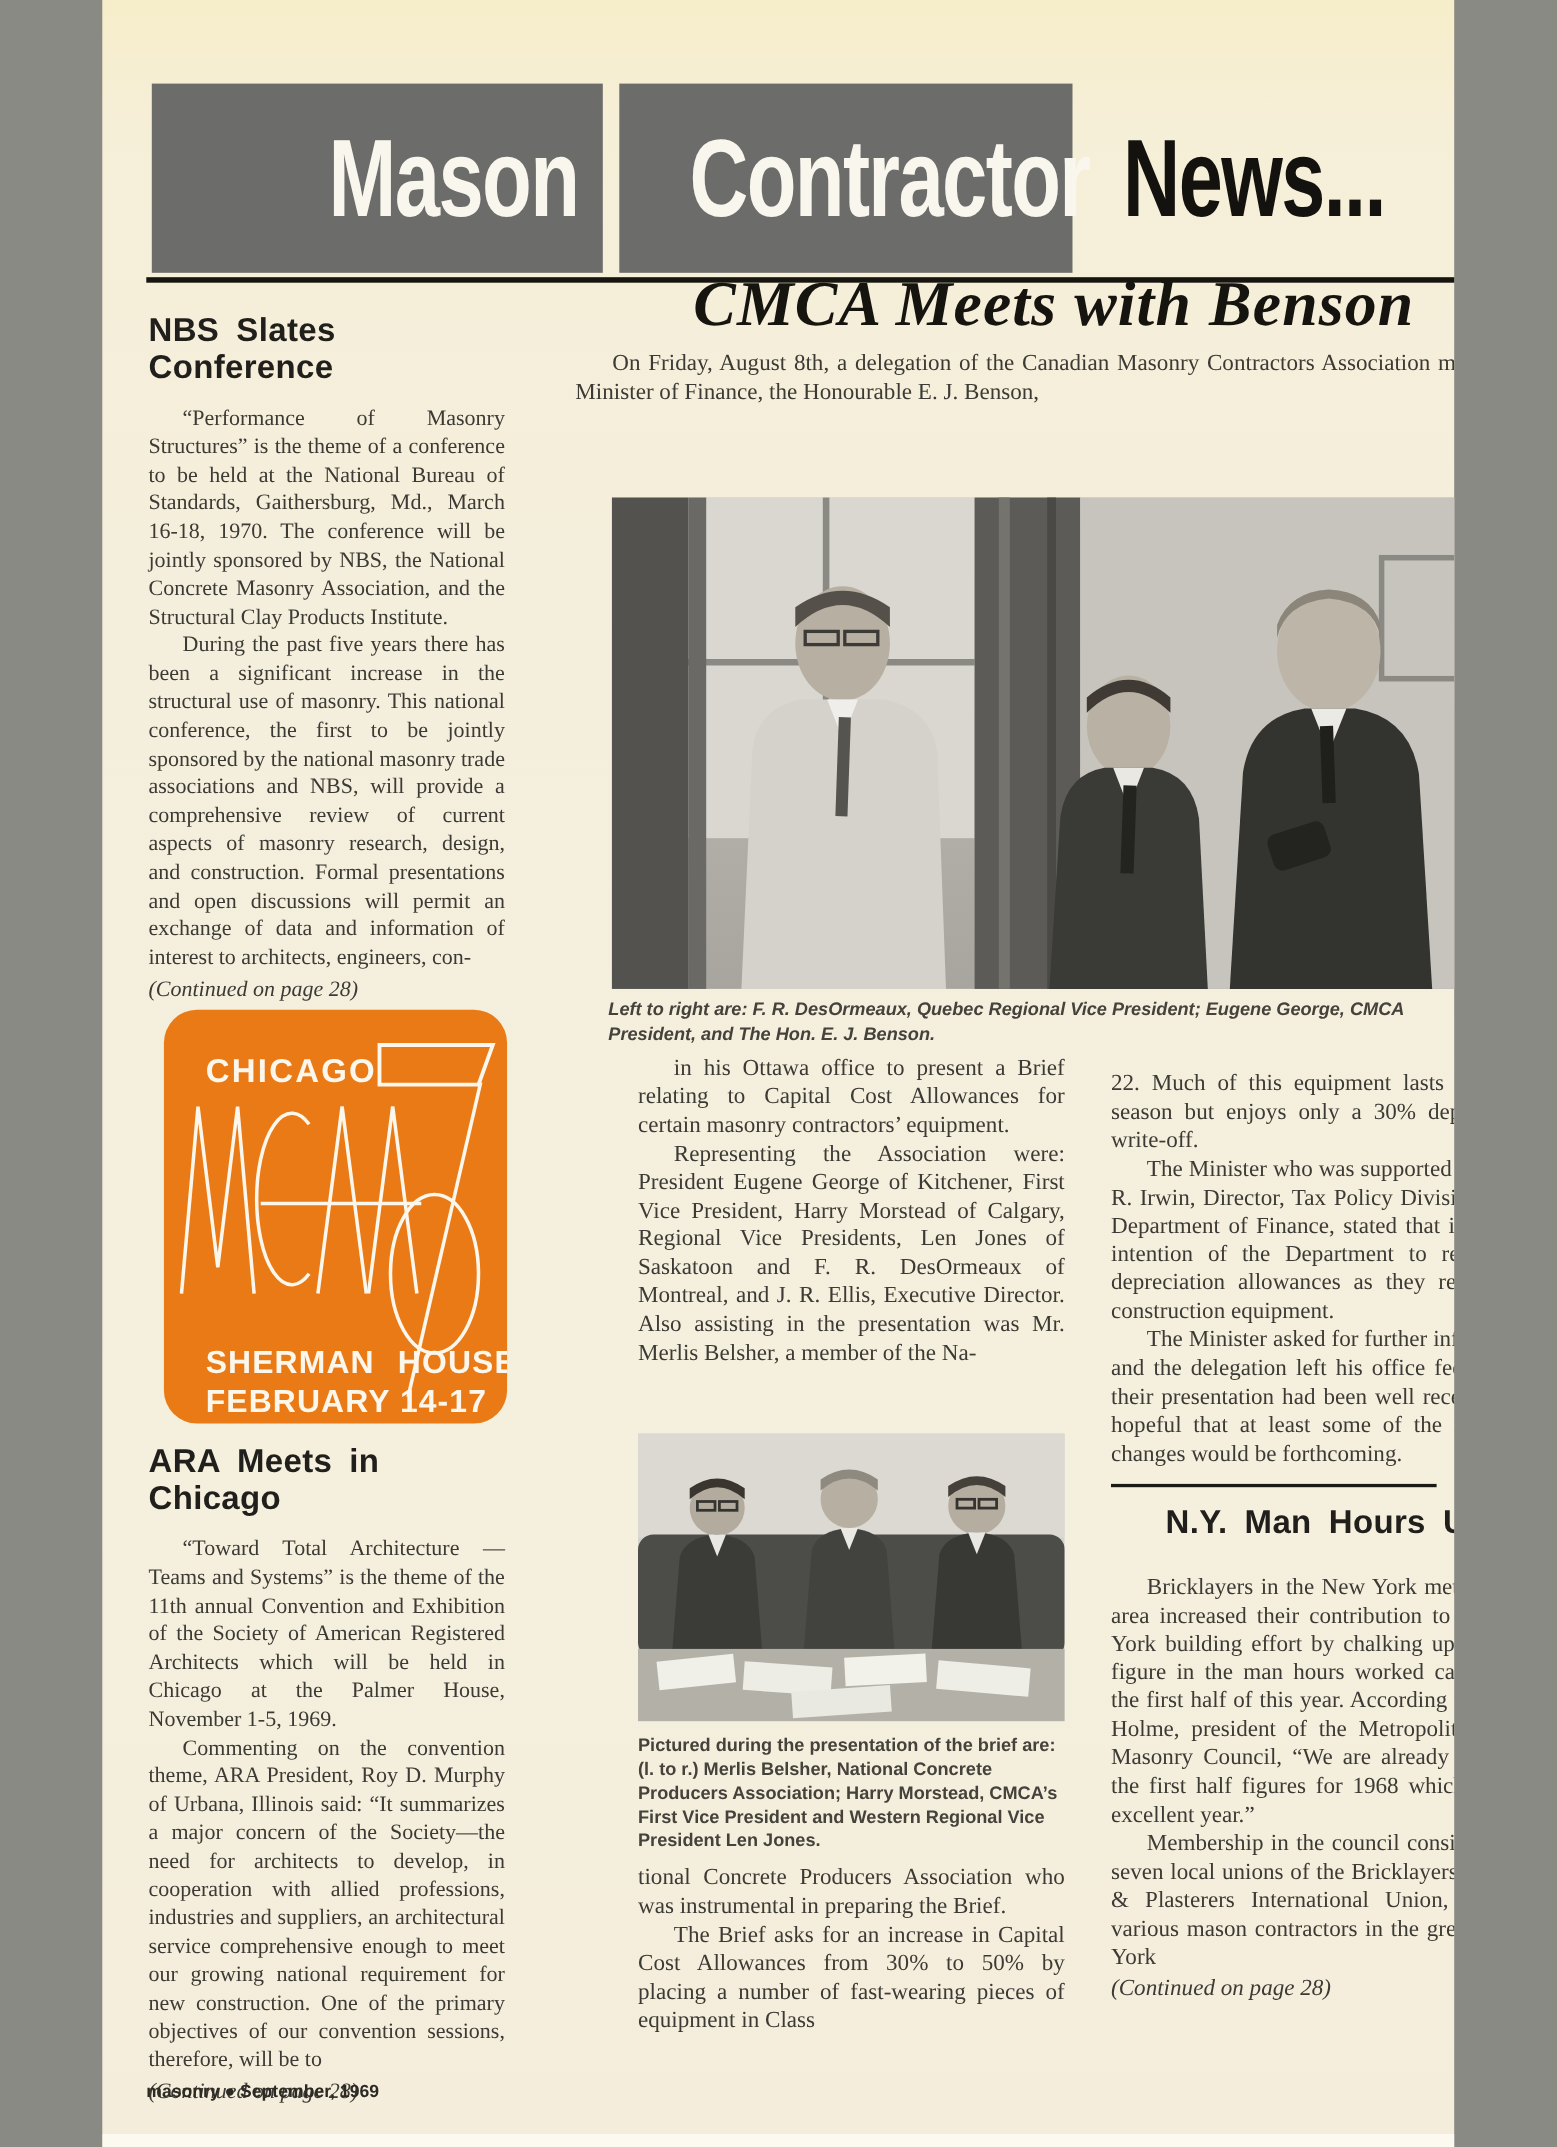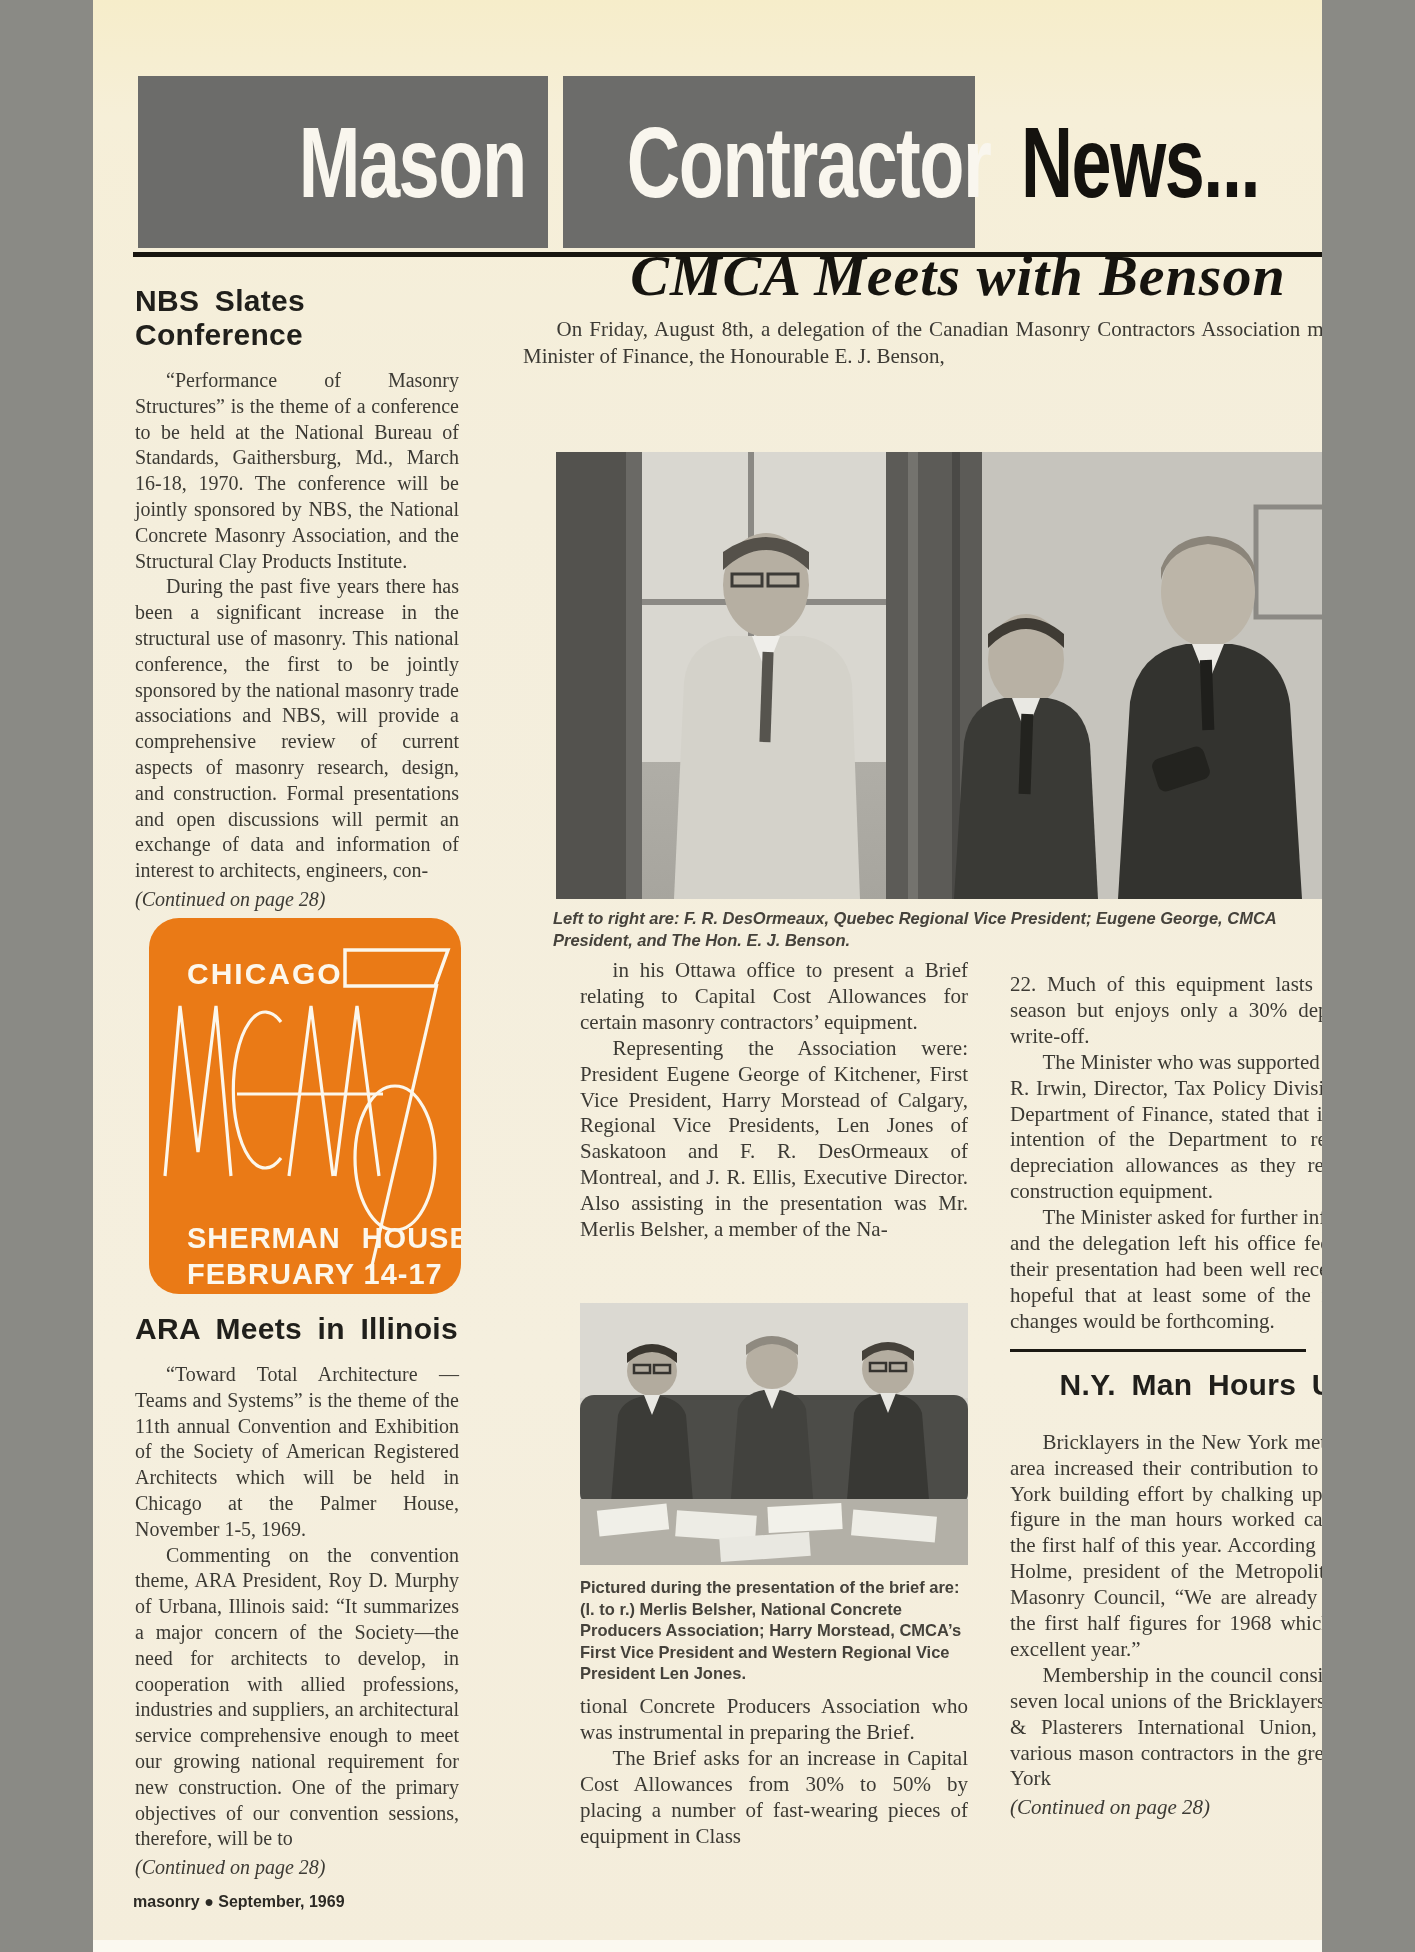--- a/index.html
+++ b/index.html
@@ -89,21 +89,21 @@
 
         <ellipse cx="246" cy="240" rx="40" ry="72"></ellipse>
         <line x1="288" y1="66" x2="222" y2="352"></line>
       </g>
       <text class="mcaa-svg-text" x="38" y="330" font-size="29" letter-spacing="1" word-spacing="12">SHERMAN HOUSE</text>
       <text class="mcaa-svg-text" x="38" y="366" font-size="29" letter-spacing="1">FEBRUARY 14-17</text>
     </svg>
   </div>
 
   <div class="abs body" style="left:42px;top:1312px;width:324px;">
-    <h2 class="sec-head">ARA Meets in Illinois</h2>
+    <h2 class="sec-head">ARA Meets in Chicago</h2>
     <p>“Toward Total Architecture — Teams and Systems” is the theme of the 11th annual Convention and Exhibition of the Society of American Registered Architects which will be held in Chicago at the Palmer House, November 1-5, 1969.</p>
     <p>Commenting on the convention theme, ARA President, Roy D. Murphy of Urbana, Illinois said: “It summarizes a major concern of the Society—the need for architects to develop, in cooperation with allied professions, industries and suppliers, an architectural service comprehensive enough to meet our growing national requirement for new construction. One of the primary objectives of our convention sessions, therefore, will be to</p>
     <p class="continued">(Continued on page 28)</p>
   </div>
 
   <div class="abs cmca-headline" style="left:400px;top:242px;width:930px;">CMCA Meets with Benson</div>
   <div class="abs intro" style="left:430px;top:316px;width:893px;">
     <p>On Friday, August 8th, a delegation of the Canadian Masonry Contractors Association met with the Minister of Finance, the Honourable E. J. Benson,</p>
   </div>
 

